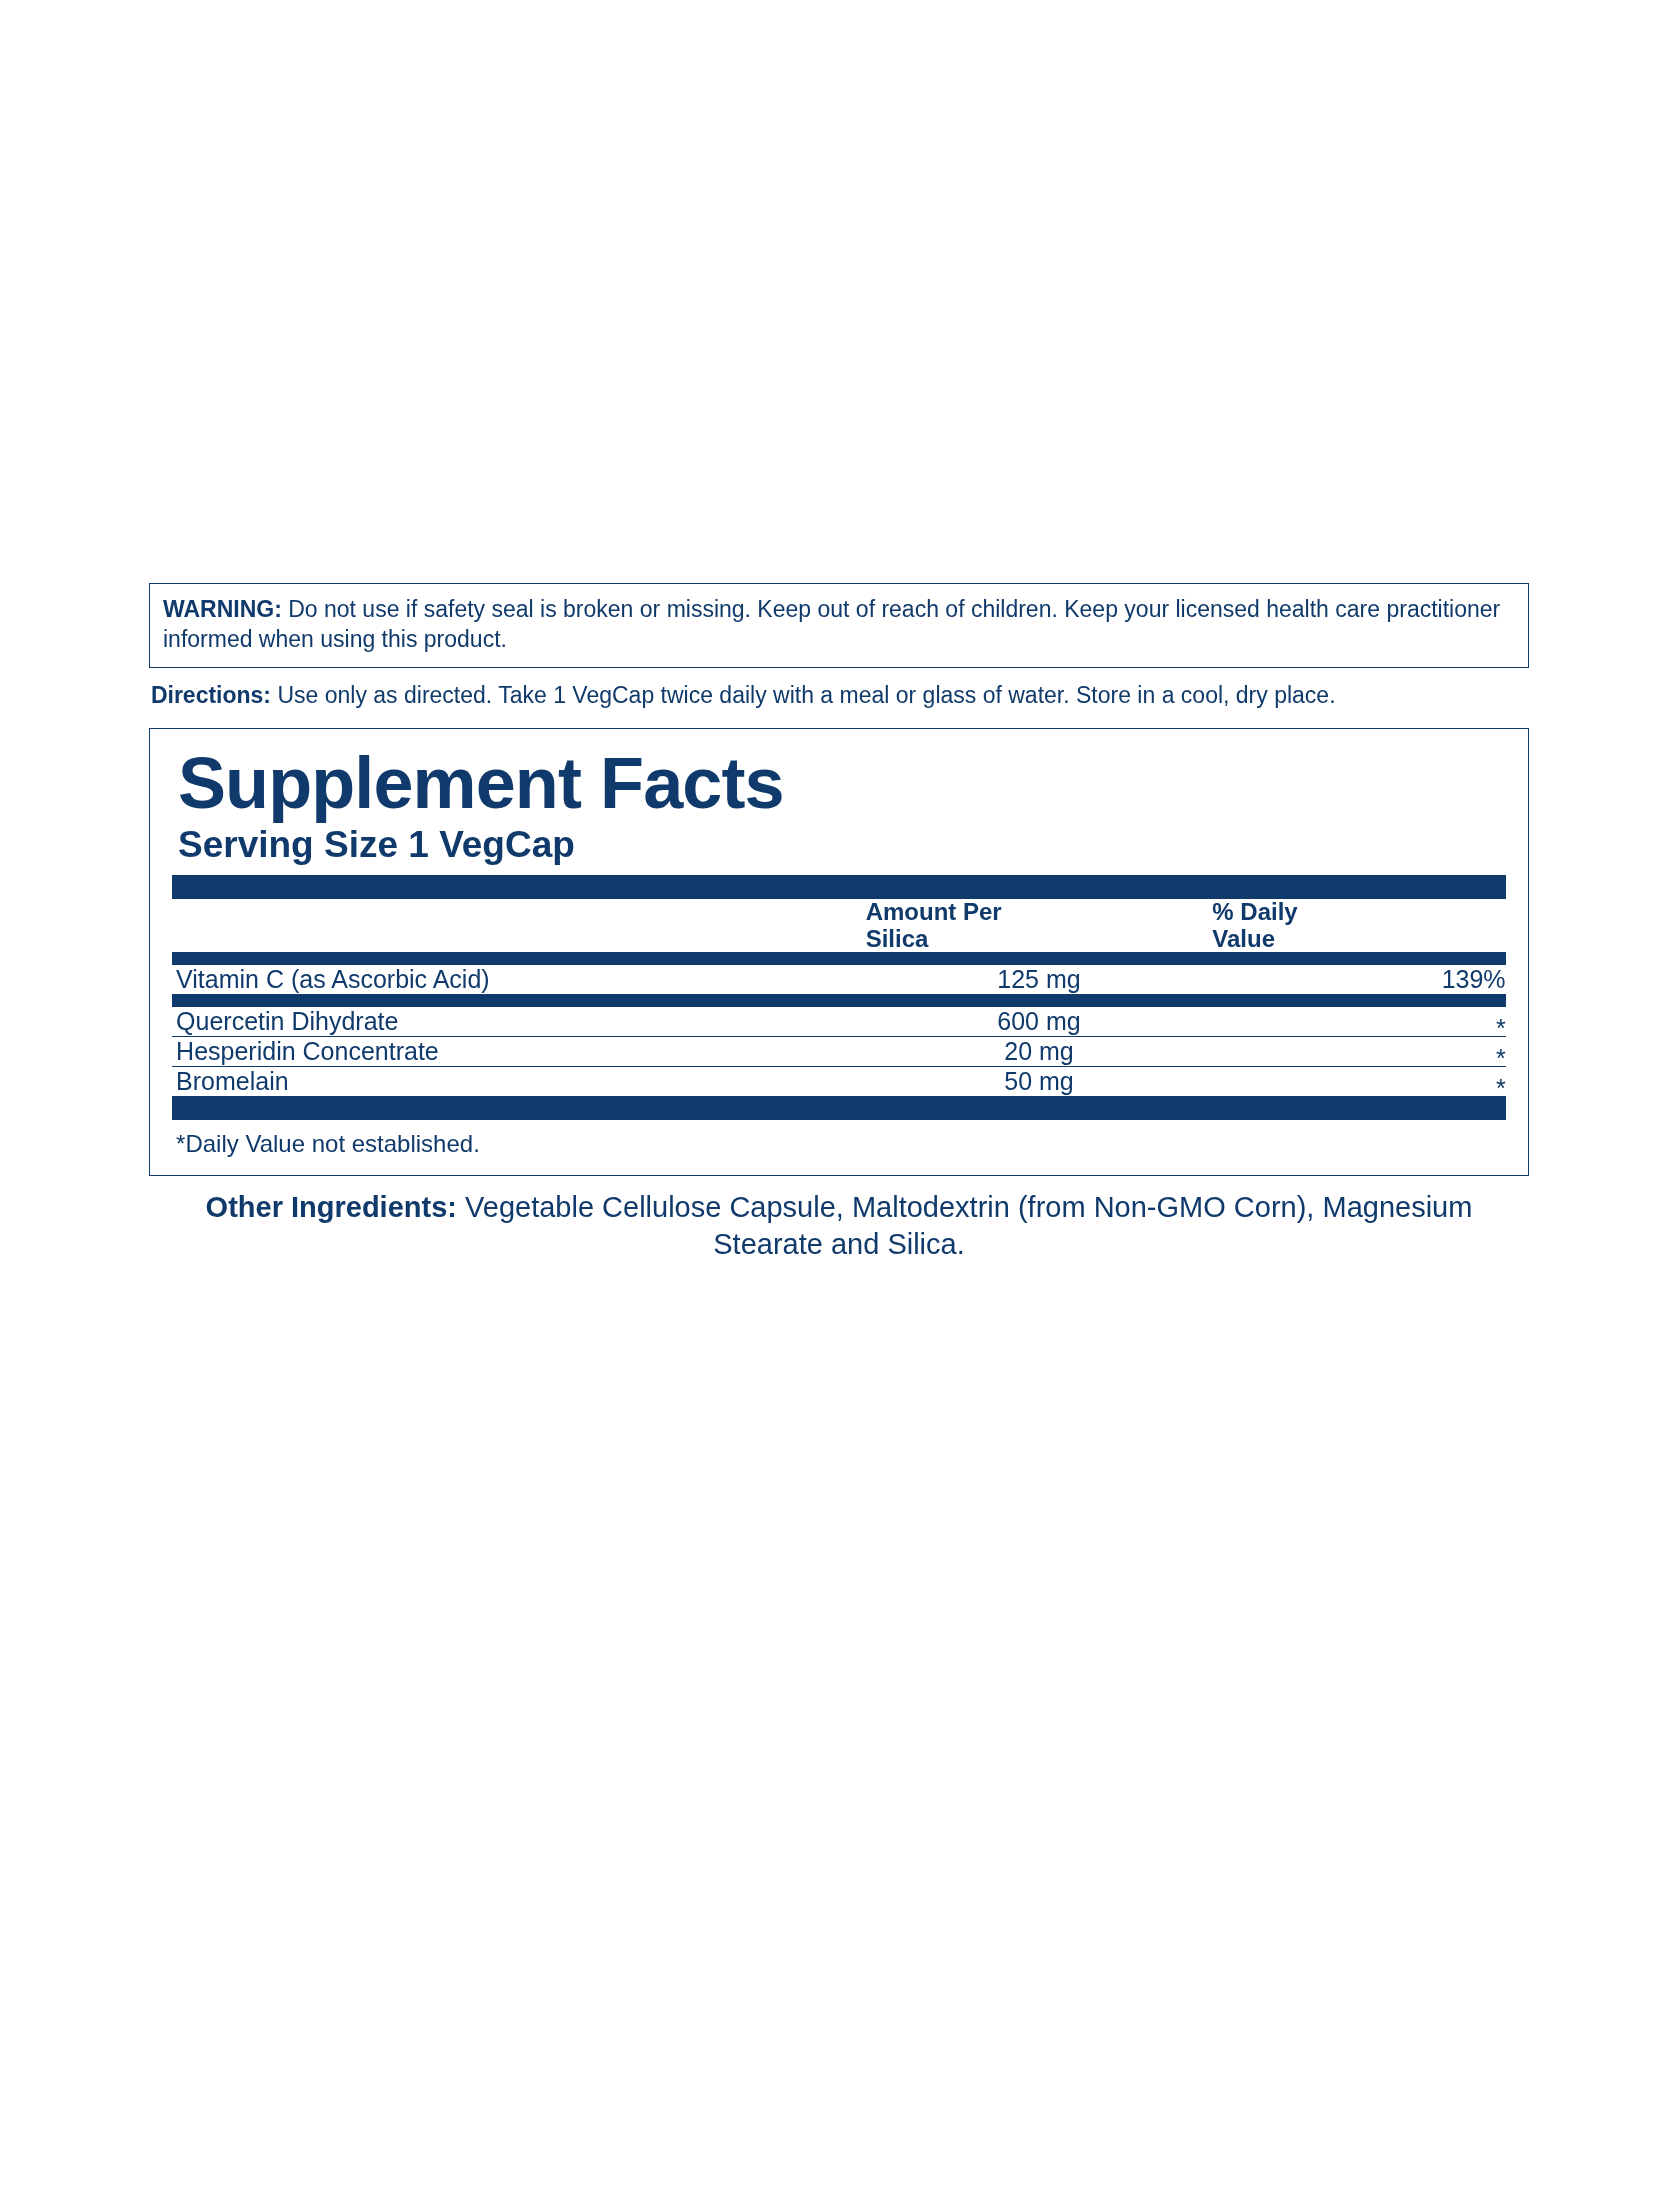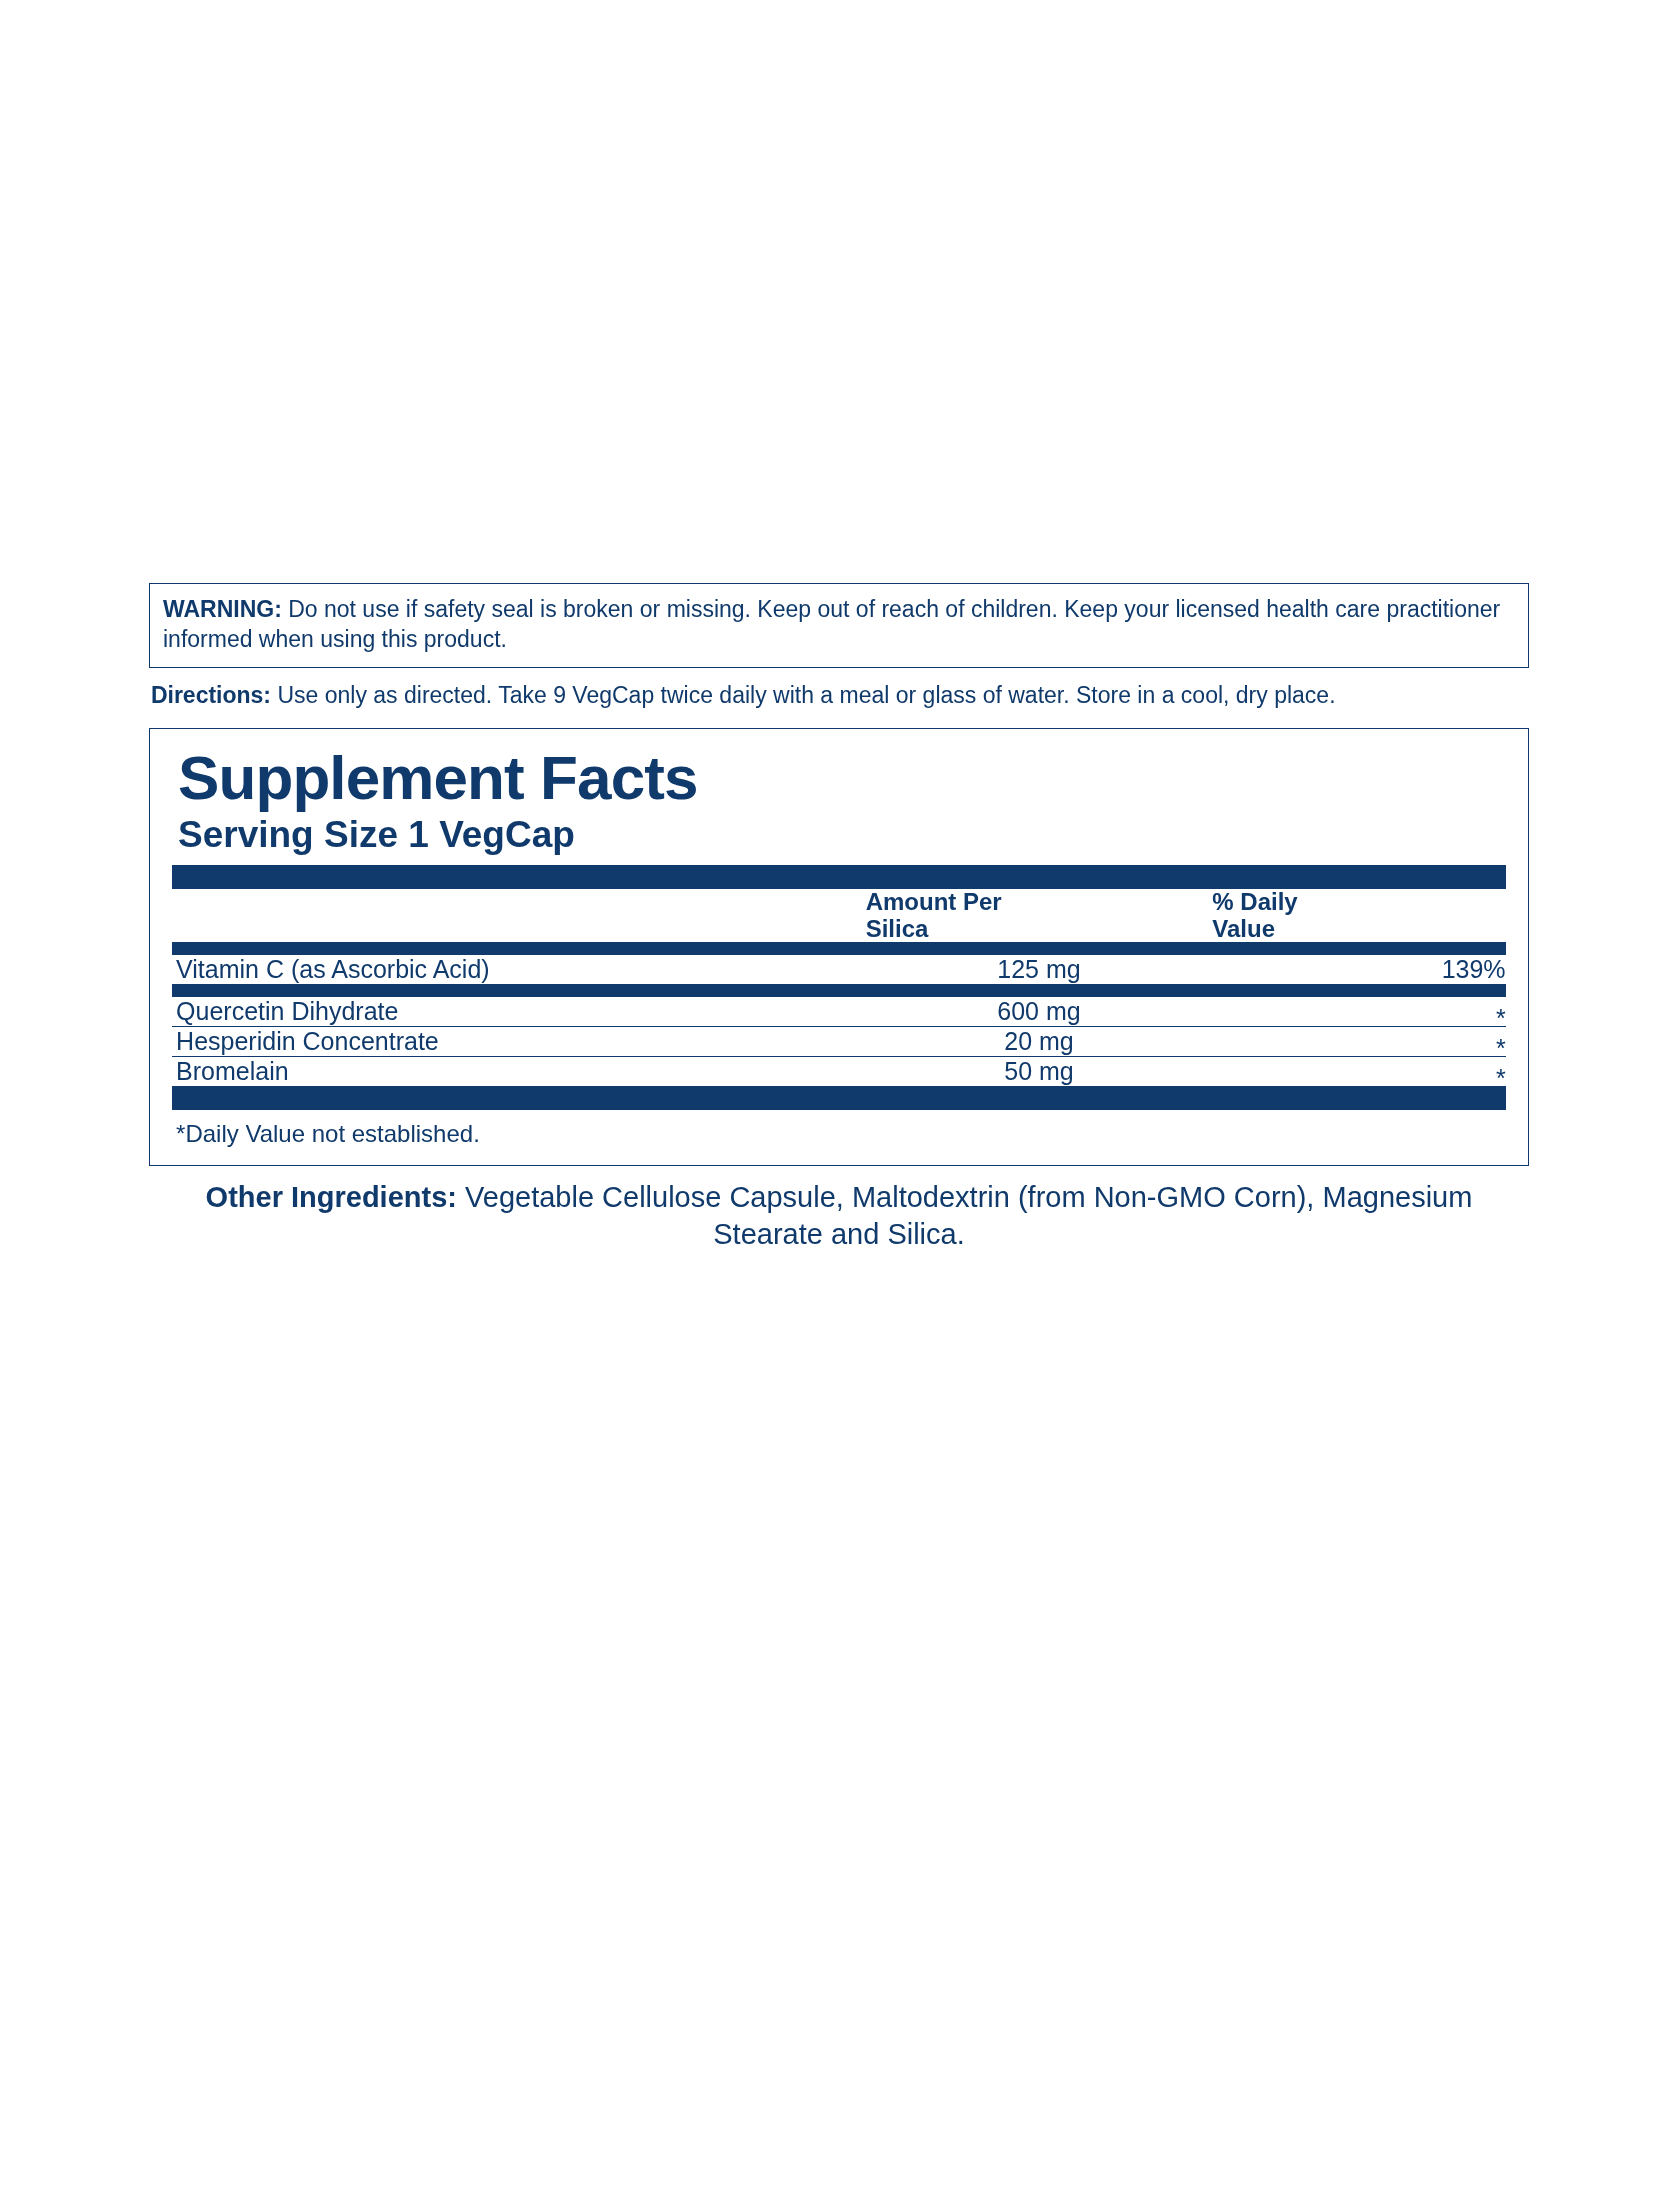--- a/index.html
+++ b/index.html
@@ -53,21 +53,21 @@
   }
 
   
   .facts-panel {
     margin-top: 17px;
     border: 1.9px solid #103a6b;
     padding: 13px 22.4px 17px 22.4px;
     box-sizing: border-box;
   }
   .facts-title {
-    font-size: 62px;
+    font-size: 72px;
     font-weight: bold;
     letter-spacing: -0.9px;
     line-height: 1.0;
     margin: 5.6px 0 1.9px 5.6px;
   }
   .serving-size {
     font-size: 37px;
     font-weight: bold;
     line-height: 1.1;
     margin: 5.6px 0 9.3px 5.6px;
@@ -146,21 +146,21 @@
 <div class="page">
   <div class="label-block">
 
     <div class="warning-box">
       <div class="body-text">
         <b>WARNING:</b><span> Do not use if safety seal is broken or missing. Keep out of reach of children. Keep your licensed health care practitioner informed when using this product.</span>
       </div>
     </div>
 
     <div class="directions">
-      <b>Directions:</b><span> Use only as directed. Take 9 VegCap twice daily with a meal or glass of water. Store in a cool, dry place.</span>
+      <b>Directions:</b><span> Use only as directed. Take 1 VegCap twice daily with a meal or glass of water. Store in a cool, dry place.</span>
     </div>
 
     <div class="facts-panel">
       <div class="facts-title">Supplement Facts</div>
       <div class="serving-size">Serving Size 1 VegCap</div>
 
       <table class="facts">
         <colgroup>
           <col style="width:52%">
           <col style="width:26%">

